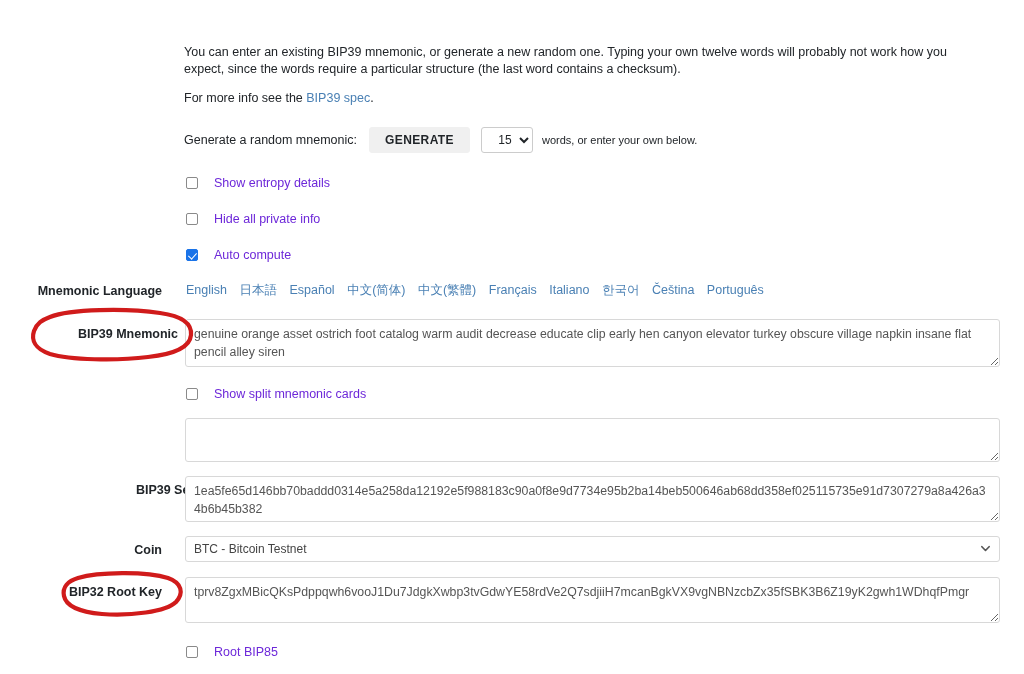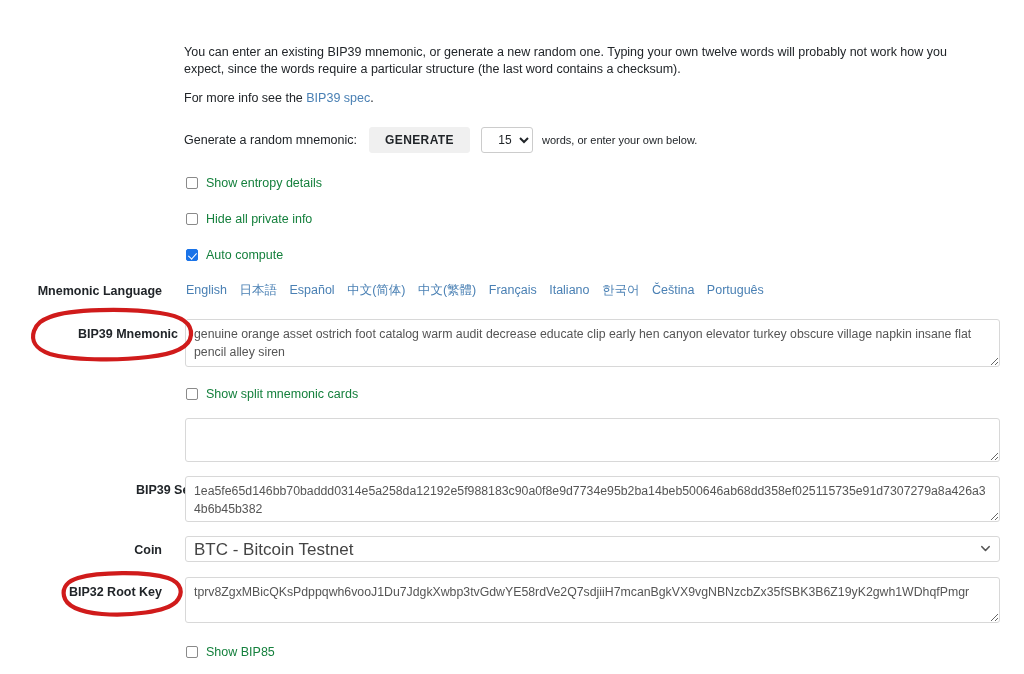--- a/index.html
+++ b/index.html
@@ -118,21 +118,21 @@
   }
   .cbrow input[type=checkbox]:checked::after {
     content: "";
     position: absolute;
     left: 3px; top: 0.5px;
     width: 4px; height: 7px;
     border: solid #fff;
     border-width: 0 1.6px 1.6px 0;
     transform: rotate(42deg);
   }
-  .cbrow label { cursor: pointer; color: #15803d; }
+  .cbrow label { cursor: pointer; color: #6d28d9; margin-left: 8px; }
   .flabel {
     position: absolute;
     text-align: right;
     font-weight: bold;
     font-size: 12.5px;
     color: #212529;
     line-height: 17px;
   }
   .fcontrol { position: absolute; }
 
@@ -166,21 +166,21 @@
     cursor: pointer;
   }
 
   select.coin {
     width: 815px;
     height: 26px;
     border: 1px solid #d8d8d8;
     border-radius: 3px;
     background: #fff;
     font-family: "Liberation Sans", sans-serif;
-    font-size: 17px;
+    font-size: 12px;
     color: #444;
     padding: 0 8px;
     appearance: none;
     -webkit-appearance: none;
     cursor: pointer;
     outline: none;
   }
   .coin-wrap { position: relative; width: 815px; }
   .coin-arrow {
     position: absolute;
@@ -275,21 +275,21 @@
     </div>
   </div>
 
   <div class="flabel" style="left:0px; top:584px; width:162px;">BIP32 Root Key</div>
   <div class="fcontrol" style="left:185px; top:577px;">
     <textarea class="ta" rows="2" style="height: 46px;">tprv8ZgxMBicQKsPdppqwh6vooJ1Du7JdgkXwbp3tvGdwYE58rdVe2Q7sdjiiH7mcanBgkVX9vgNBNzcbZx35fSBK3B6Z19yK2gwh1WDhqfPmgr</textarea>
   </div>
 
   <div class="cbrow" style="top:645px;">
     <input type="checkbox" id="cb-bip85" style="">
-    <label for="cb-bip85">Show BIP85</label>
+    <label for="cb-bip85">Root BIP85</label>
   </div>
 
   <svg class="annot" style="left:26px; top:304px; width:176px; height:60px;" viewBox="0 0 176 60">
     <path d="M24 13 C44 5, 100 4, 134 9 C156 12, 166 20, 165 31 C164 42, 150 50, 122 53 C90 57, 44 56, 24 50 C9 45, 5 36, 8 27 C11 19, 16 16, 24 13 Z" fill="none" stroke="#d01b1b" stroke-width="4.2" stroke-linecap="round" stroke-linejoin="round"></path>
   </svg>
 
   <svg class="annot" style="left:56px; top:568px; width:132px; height:52px;" viewBox="0 0 132 52">
     <path d="M22 10 C42 4, 90 3, 112 10 C126 15, 128 25, 120 34 C110 44, 74 48, 46 46 C24 44, 10 38, 8 28 C6 19, 12 13, 22 10 Z" fill="none" stroke="#d01b1b" stroke-width="4.2" stroke-linecap="round" stroke-linejoin="round"></path>
   </svg>
 

